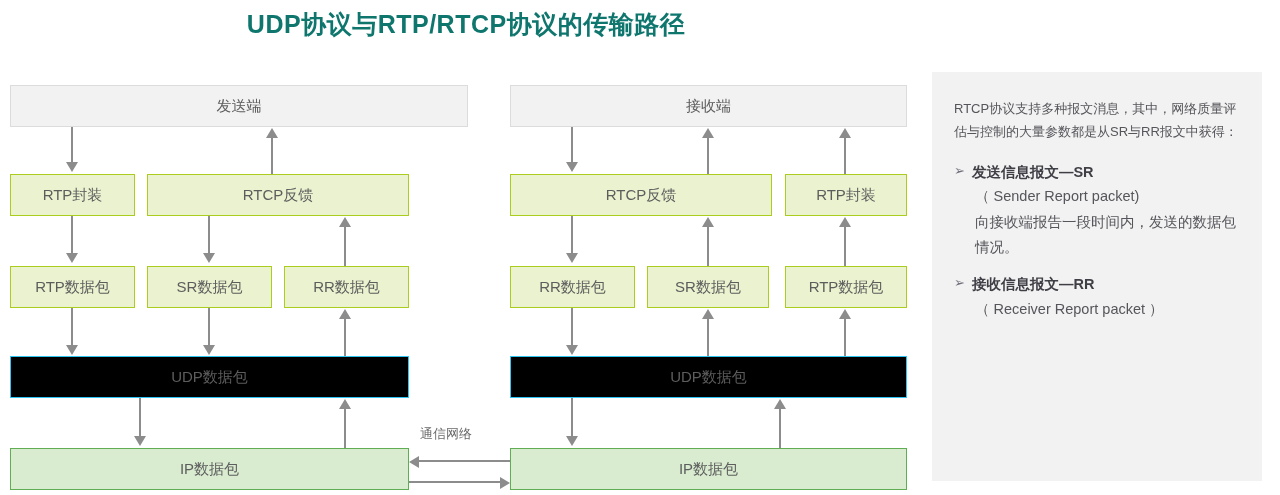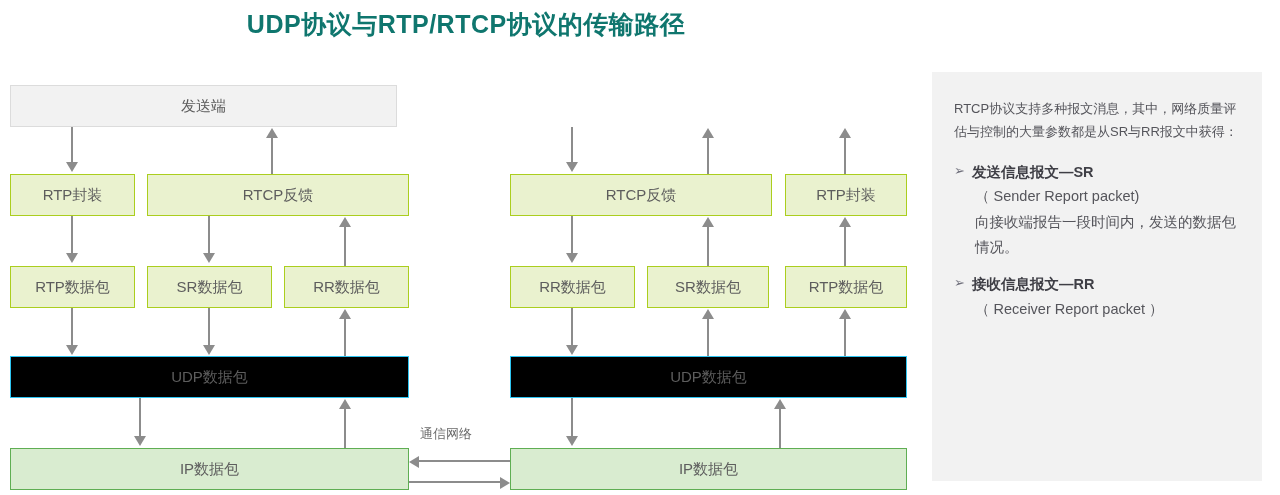--- a/index.html
+++ b/index.html
@@ -105,21 +105,21 @@
 </style>
 </head>
 <body>
 
 <div class="page">
 
   <div class="title">UDP协议与RTP/RTCP协议的传输路径</div>
 
   <div class="diagram">
 
-    <div class="node endpoint" style="left:10px;top:85px;width:387px;height:42px;">发送端</div>
+    <div class="node endpoint" style="left:10px;top:85px;width:458px;height:42px;">发送端</div>
 
     <div class="arrow-v" style="left:71px;top:127px;height:38px;"></div>
     <div class="head down" style="left:66px;top:162px;"></div>
 
     <div class="arrow-v" style="left:271px;top:137px;height:38px;"></div>
     <div class="head up" style="left:266px;top:128px;"></div>
 
     <div class="node green" style="left:10px;top:174px;width:125px;height:42px;">RTP封装</div>
     <div class="node green" style="left:147px;top:174px;width:262px;height:42px;">RTCP反馈</div>
 
@@ -156,20 +156,21 @@
     <div class="node ip" style="left:10px;top:448px;width:399px;height:42px;">IP数据包</div>
 
     <div class="net-label" style="left:420px;top:425px;">通信网络</div>
 
     <div class="arrow-h" style="left:418px;top:460px;width:92px;"></div>
     <div class="head left" style="left:409px;top:456px;"></div>
 
     <div class="arrow-h" style="left:409px;top:481px;width:92px;"></div>
     <div class="head right" style="left:500px;top:477px;"></div>
 
+    <div class="node endpoint" style="left:510px;top:85px;width:397px;height:42px;">接收端</div>
 
     <div class="arrow-v" style="left:571px;top:127px;height:38px;"></div>
     <div class="head down" style="left:566px;top:162px;"></div>
 
     <div class="arrow-v" style="left:707px;top:137px;height:38px;"></div>
     <div class="head up" style="left:702px;top:128px;"></div>
 
     <div class="arrow-v" style="left:844px;top:137px;height:38px;"></div>
     <div class="head up" style="left:839px;top:128px;"></div>
 

